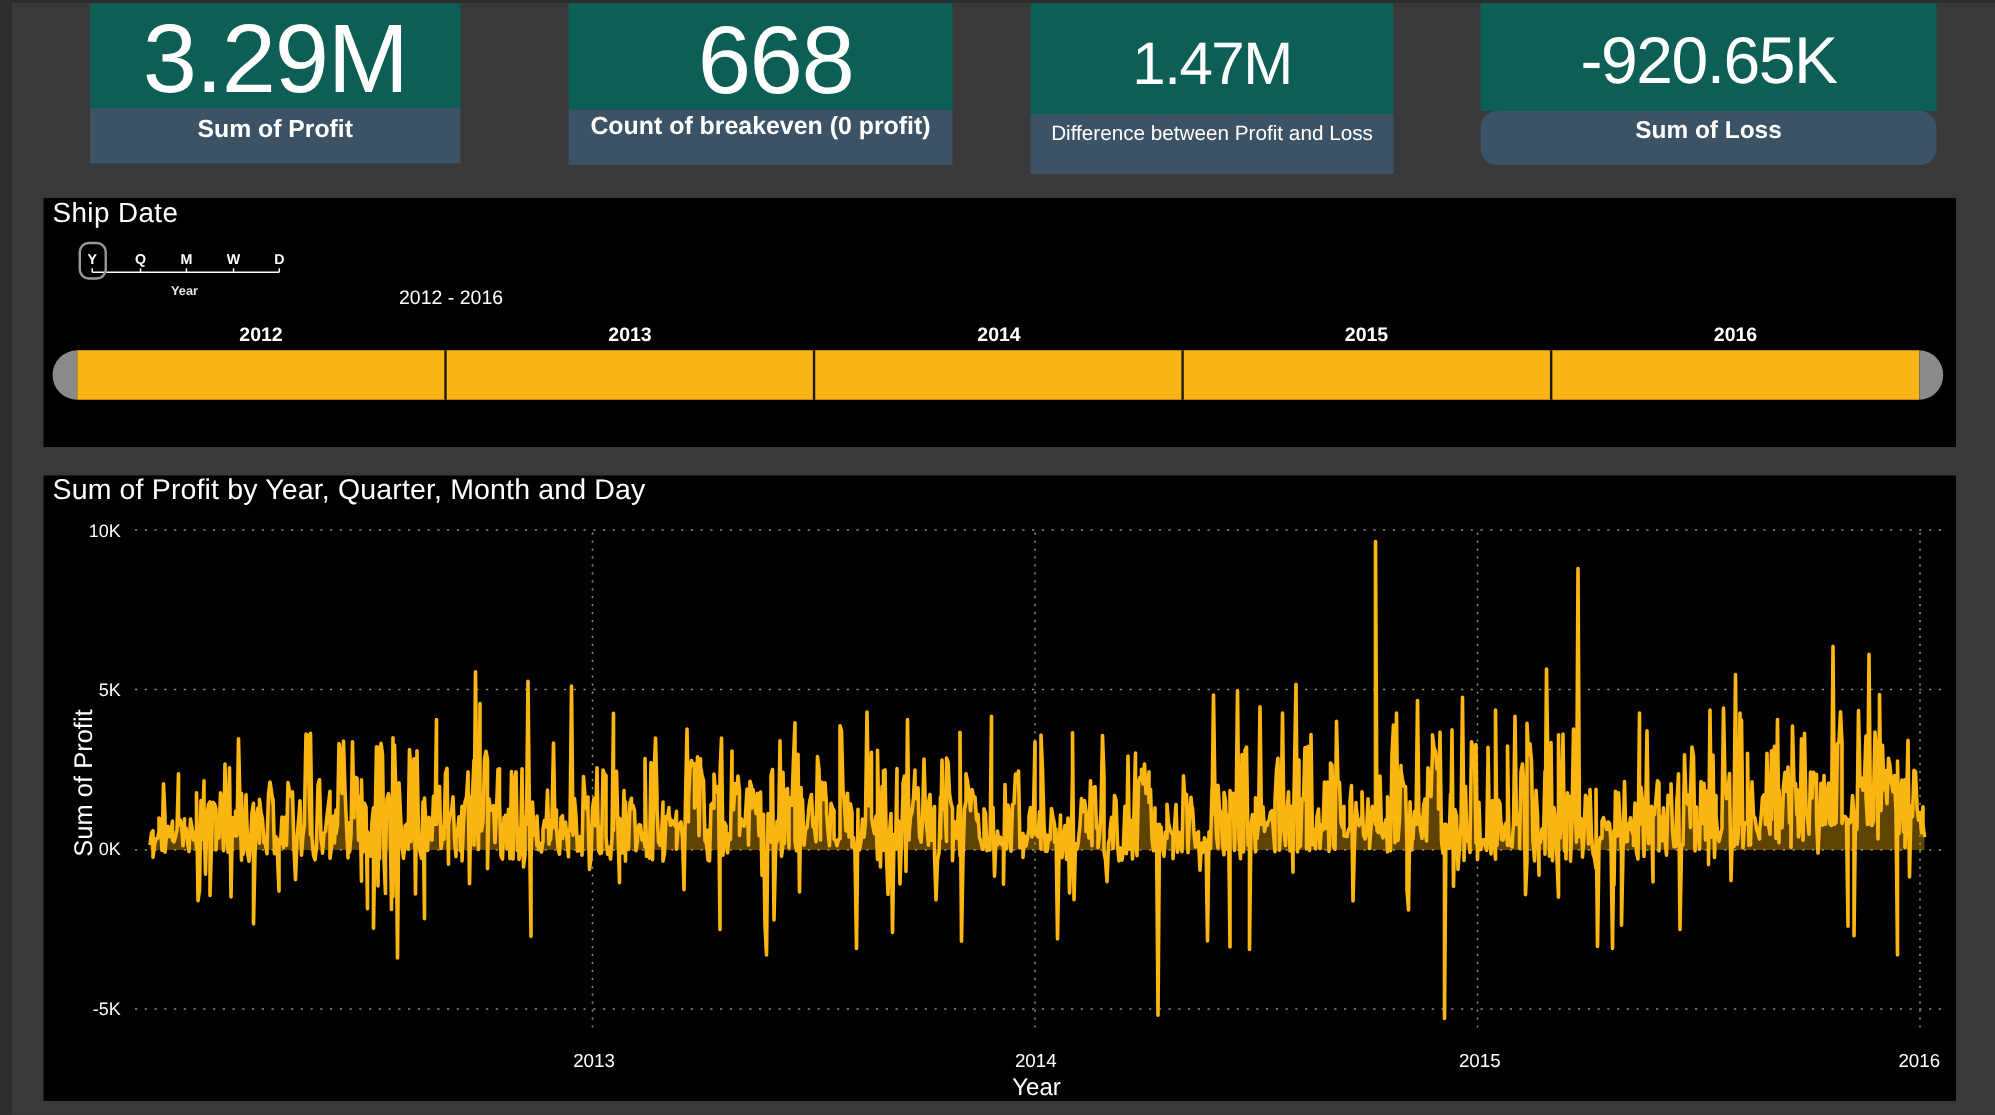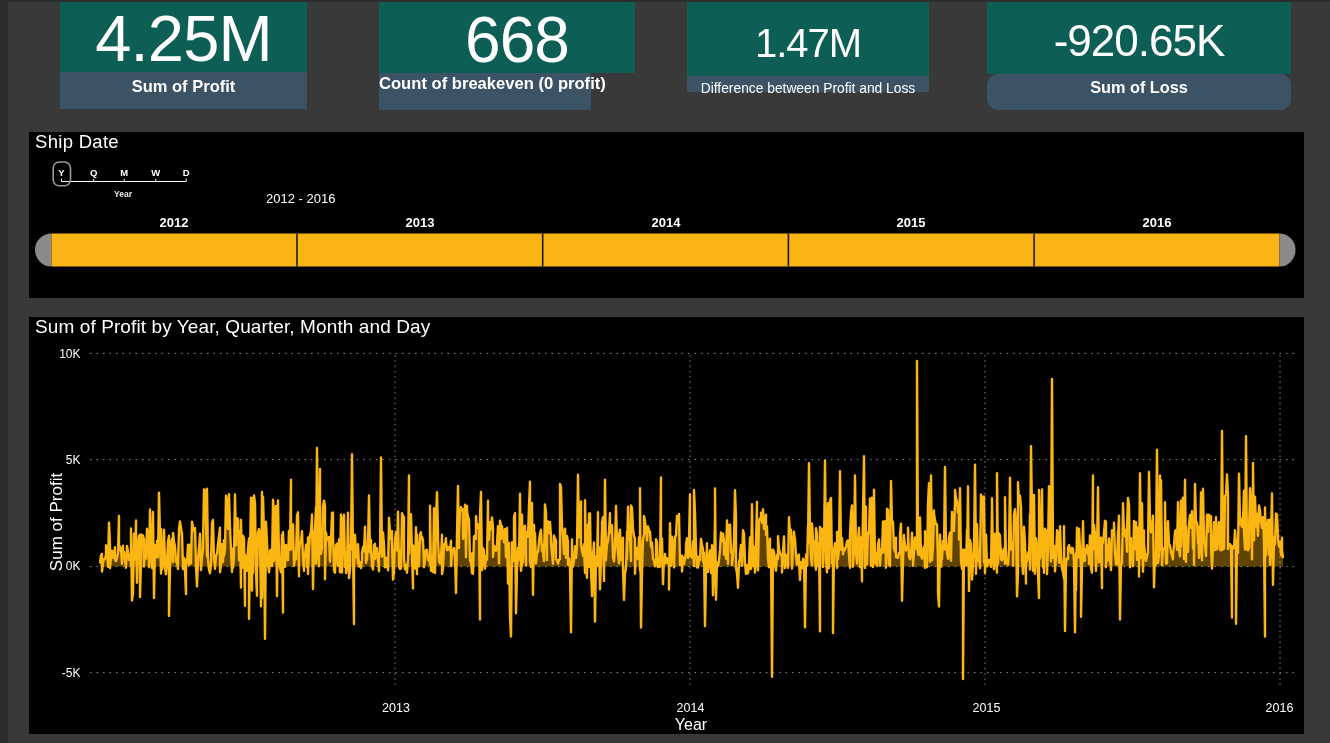--- a/index.html
+++ b/index.html
@@ -6,37 +6,37 @@
 .card-num{color:#fff;text-align:center;white-space:nowrap;}
 .card-lab{color:#fff;text-align:center;white-space:nowrap;}
 .teal{background:#0d5e54;}
 .slate{background:#3b5365;}
 .panel{background:#000;position:absolute;}
 </style></head><body>
 <div class="abs" style="left:0;top:0;width:8px;height:743px;background:#2d2d2d"></div>
 <div class="abs" style="left:0;top:0;width:1330px;height:2px;background:#2d2d2d"></div>
 
 <div class="abs teal" style="left:60px;top:2px;width:247px;height:70px;">
-  <div class="card-num" style="font-size:65px;line-height:74px;letter-spacing:-0.8px;">4.25M</div>
+  <div class="card-num" style="font-size:65px;line-height:74px;letter-spacing:-0.8px;">3.29M</div>
 </div>
 <div class="abs slate" style="left:60px;top:72px;width:247px;height:37px;">
   <div class="card-lab" style="font-size:16.5px;font-weight:bold;line-height:28px;">Sum of Profit</div>
 </div>
 
 <div class="abs teal" style="left:379px;top:2px;width:256px;height:71px;">
   <div class="card-num" style="font-size:64px;line-height:76px;letter-spacing:-1px;margin-left:20px;">668</div>
 </div>
-<div class="abs slate" style="left:379px;top:73px;width:212px;height:37px;">
+<div class="abs slate" style="left:379px;top:73px;width:256px;height:37px;">
   <div class="card-lab" style="font-size:16.6px;font-weight:bold;line-height:21px;">Count of breakeven (0 profit)</div>
 </div>
 
 <div class="abs teal" style="left:687px;top:2px;width:242px;height:74px;">
   <div class="card-num" style="font-size:40px;line-height:83px;letter-spacing:-1px;">1.47M</div>
 </div>
-<div class="abs slate" style="left:687px;top:76px;width:242px;height:16px;">
+<div class="abs slate" style="left:687px;top:76px;width:242px;height:40px;">
   <div class="card-lab" style="font-size:13.8px;line-height:25px;">Difference between Profit and Loss</div>
 </div>
 
 <div class="abs teal" style="left:987px;top:2px;width:304px;height:72px;">
   <div class="card-num" style="font-size:44px;line-height:77px;letter-spacing:-1px;">-920.65K</div>
 </div>
 <div class="abs slate" style="left:987px;top:74px;width:304px;height:36px;border-radius:11px;">
   <div class="card-lab" style="font-size:16.3px;font-weight:bold;line-height:27px;">Sum of Loss</div>
 </div>
 

